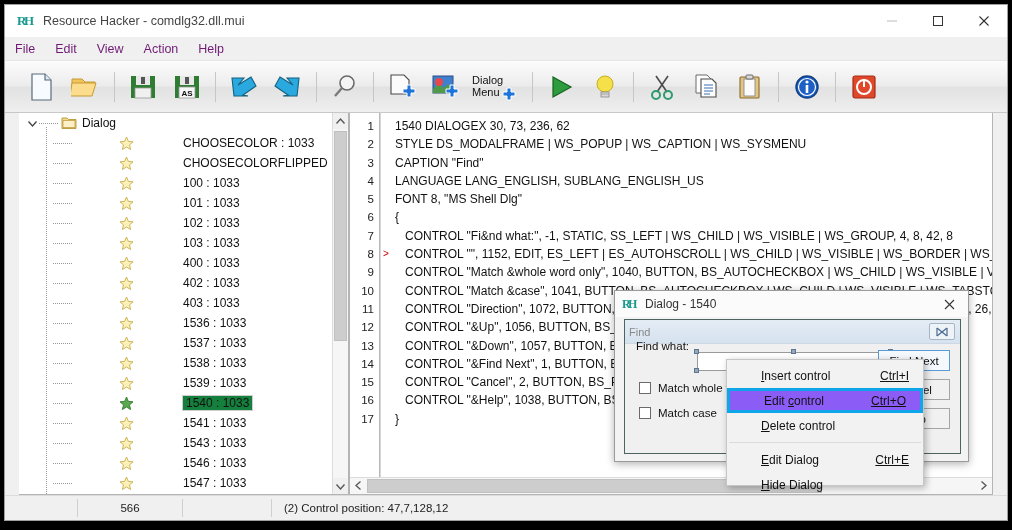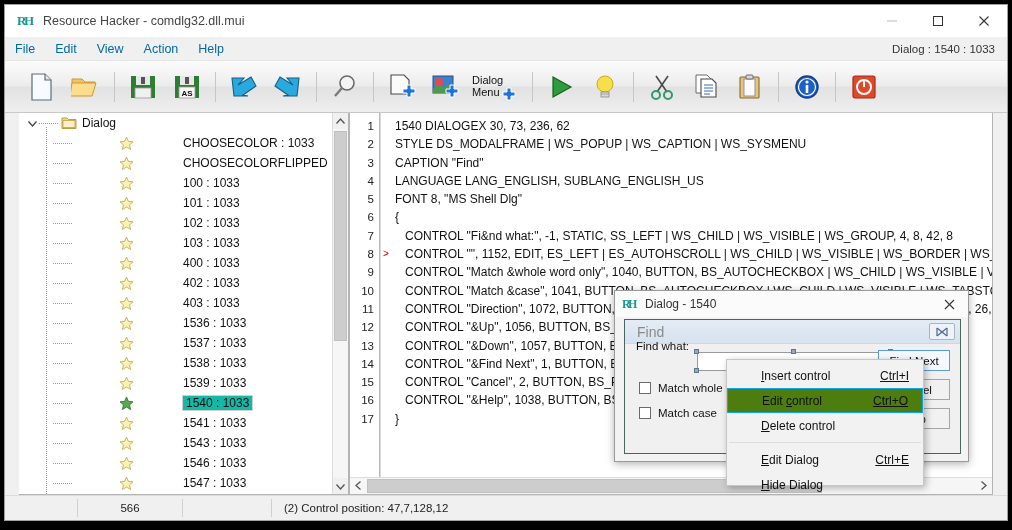--- a/index.html
+++ b/index.html
@@ -39,21 +39,21 @@
   }
   .win-btn svg{display:block;}
   #win-buttons{position:absolute;right:0;top:0;display:flex;}
   
   #menubar{
     height:24px;flex:0 0 24px;background:#f0f0f0;
     display:flex;align-items:center;position:relative;
     border-bottom:1px solid #e6e6e6;
   }
   .menu-item{
-    padding:3px 10px;font-size:12.5px;color:#0369a1;
+    padding:3px 10px;font-size:12.5px;color:#701a75;
   }
   #menubar-right{
     position:absolute;right:12px;top:0;height:24px;
     display:flex;align-items:center;font-size:11.5px;color:#333;
   }
   
   #toolbar{
     height:52px;flex:0 0 52px;
     background:linear-gradient(#fcfcfc 0%, #ececec 48%, #e2e2e2 52%, #efefef 100%);
     border-bottom:1px solid #c8c8c8;
@@ -89,21 +89,21 @@
     background:repeating-linear-gradient(to right,#999 0 1px,transparent 1px 2px);
     margin-right:2px;
   }
   .vline{
     position:absolute;left:27px;top:14px;bottom:0;width:1px;
     background:repeating-linear-gradient(to bottom,#999 0 1px,transparent 1px 2px);
   }
   .ico-folder{width:16px;height:14px;margin-right:5px;flex:0 0 16px;}
   .ico-star{width:15px;height:15px;margin-right:5px;flex:0 0 15px;}
   .tree-row.selected .lbl{
-    outline:1px solid #cfcfcf;background:#14b8a6;padding:0 3px;
+    outline:1px solid #cfcfcf;background:#15803d;padding:0 3px;
   }
   
   .vscroll{
     position:absolute;right:0;top:0;width:16px;bottom:0;background:#f6f6f6;
     border-left:1px solid #dcdcdc;
   }
   .vscroll .arrow{
     height:16px;display:flex;align-items:center;justify-content:center;
     font-size:9px;color:#606060;background:#f0f0f0;
   }
@@ -176,21 +176,21 @@
   
   #find-preview{
     position:absolute;left:9px;top:28px;width:337px;height:135px;
     background:#f0f0f0;border:1px solid #4c6460;
   }
   #find-caption{
     height:24px;background:linear-gradient(#e4ecf5,#d6e2ef);
     border-bottom:1px solid #cdd8e3;
     display:flex;align-items:center;position:relative;
   }
-  #find-caption-text{font-size:14px;color:#8a8a8a;margin-left:12px;}
+  #find-caption-text{font-size:11px;color:#8a8a8a;margin-left:4px;}
   #find-close-box{
     position:absolute;right:5px;top:3px;width:26px;height:17px;
     border:1px solid #a7b6c6;background:#eef3f8;border-radius:2px;
     display:flex;align-items:center;justify-content:center;
     font-size:10px;color:#4a6a93;
   }
   #find-label{position:absolute;left:11px;top:20px;font-size:11.5px;color:#111;}
   #find-edit{
     position:absolute;left:72px;top:32px;width:190px;height:19px;
     background:#fff;border:1px solid #9a9a9a;
@@ -214,21 +214,21 @@
   #context-menu{
     position:absolute;left:726px;top:359px;width:198px;height:127px;
     background:#f2f2f2;border:1px solid #c6c6c6;
     box-shadow:2px 2px 7px rgba(0,0,0,.28);
     padding:3px 0;
   }
   .cm-item{
     height:25px;display:flex;align-items:center;
     padding:0 12px 0 34px;font-size:12px;color:#111;position:relative;
   }
-  .cm-item.sel{background:#4d7c0f;border:1px solid #0ea5e9;text-align:center;}
+  .cm-item.sel{background:#8b5cf6;border:3px solid #0ea5e9;text-align:center;}
   .cm-item .accel{position:absolute;right:14px;font-size:12px;color:#111;text-decoration:underline;}
   .cm-sep{height:1px;background:#dcdcdc;margin:4px 2px;}
   .u{text-decoration:underline;}
 </style>
 </head>
 <body>
 
 <div id="app-window">
 
   <div id="titlebar">
@@ -258,21 +258,20 @@
       </div>
     </div>
   </div>
 
   <div id="menubar">
     <div class="menu-item">File</div>
     <div class="menu-item">Edit</div>
     <div class="menu-item">View</div>
     <div class="menu-item">Action</div>
     <div class="menu-item">Help</div>
-    <div id="menubar-right">Dialog : 1540 : 1033</div>
   </div>
 
   <div id="toolbar">
 
     <div class="tb-btn">
       <svg width="26" height="30" viewBox="0 0 26 30">
         <path d="M3 2 h13 l6 6 v20 h-19 z" fill="#f7fbff" stroke="#5a6b7a" stroke-width="1.2"></path>
         <path d="M16 2 v6 h6" fill="#dfe9f2" stroke="#5a6b7a" stroke-width="1.2"></path>
       </svg>
     </div>

